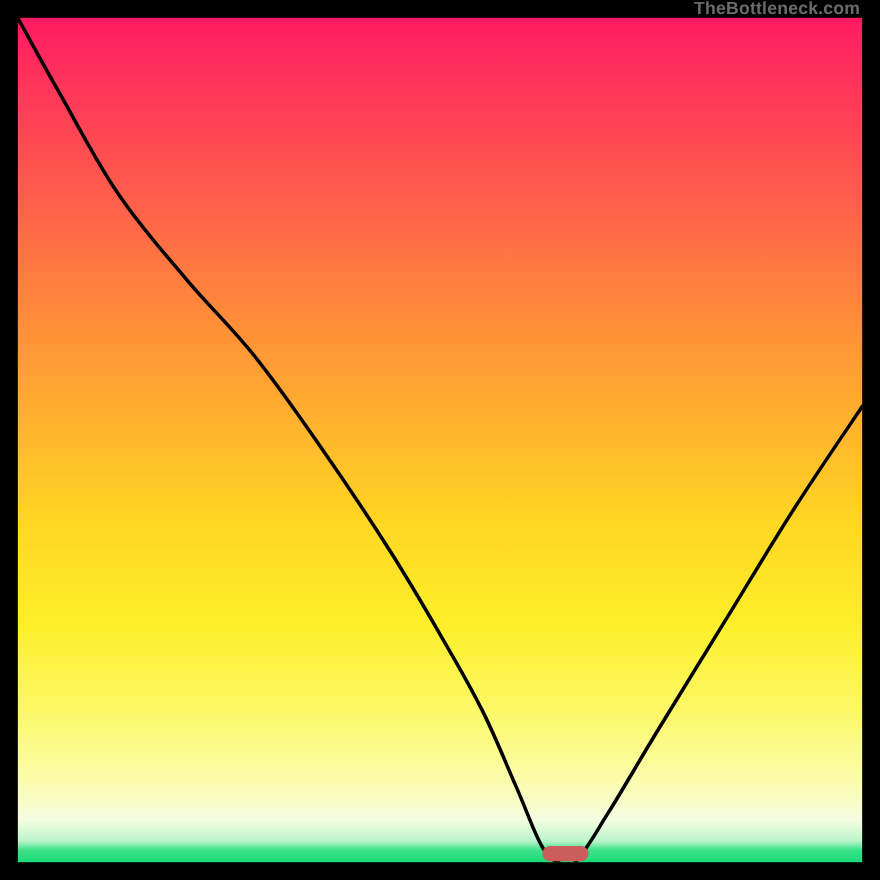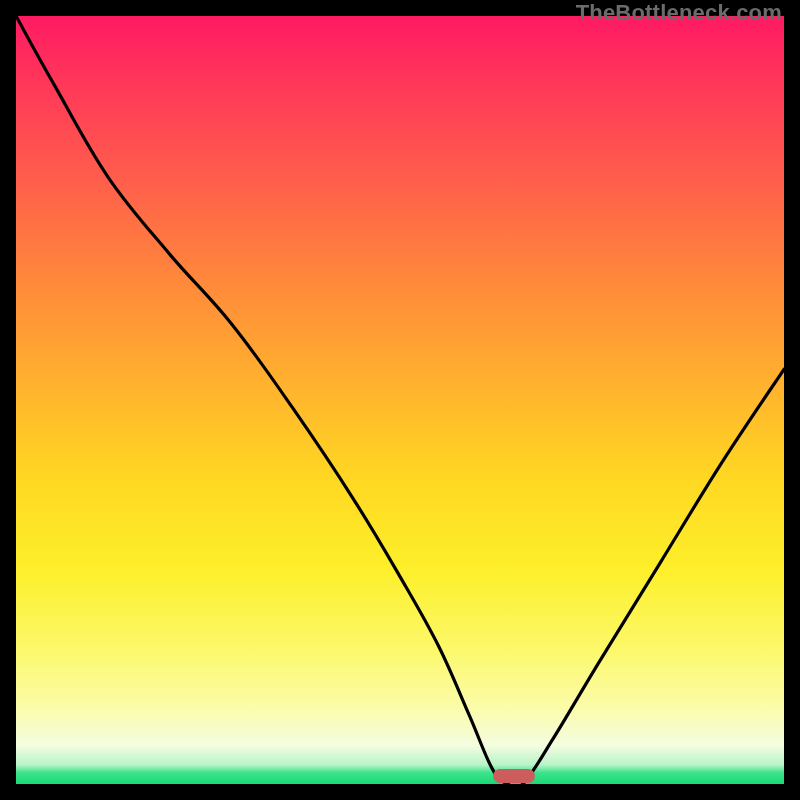--- a/index.html
+++ b/index.html
@@ -60,21 +60,21 @@
   .marker {
     position: absolute;
     background: #cd5c5c;
     border-radius: 9px;
   }
   .watermark {
     position: absolute;
     top: 0px;
     right: 18px;
     font-family: Arial, Helvetica, sans-serif;
-    font-size: 22px;
+    font-size: 16px;
     font-weight: 600;
     color: #6b6b6b;
     letter-spacing: 0.2px;
     user-select: none;
     margin-left: 16px;
   }
 </style>
 </head>
 <body>
 

